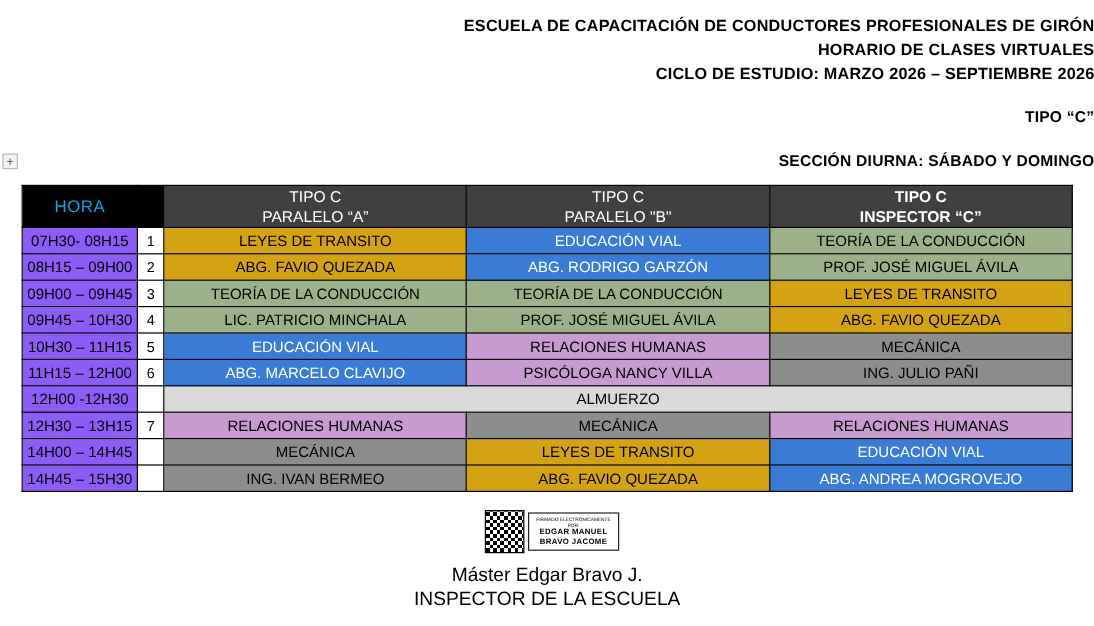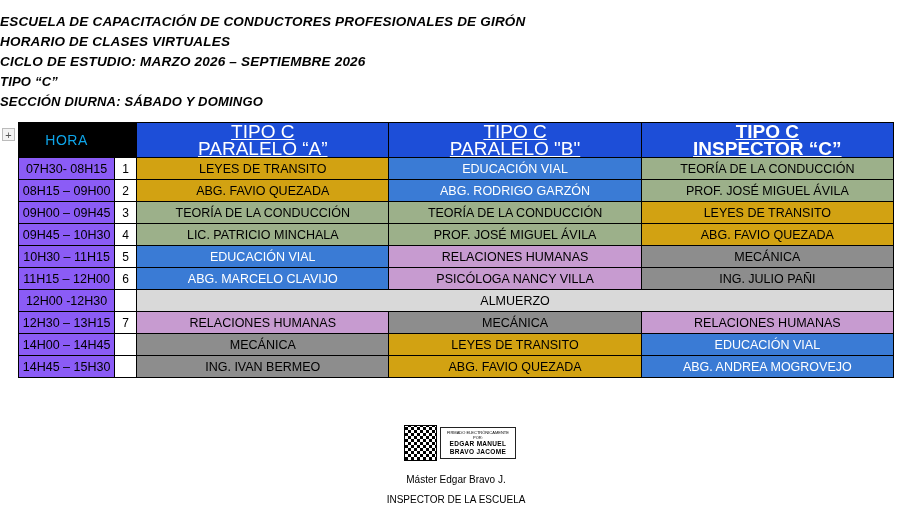--- a/index.html
+++ b/index.html
@@ -10,32 +10,32 @@
     width: 912px;
     height: 522px;
     background: #ffffff;
     font-family: "Liberation Sans", sans-serif;
     color: #000000;
     overflow: hidden;
     position: relative;
   }
 
   .header {
-    text-align: left;
+    text-align: right;
     padding-top: 12px;
-    font-style: italic;
   }
   .header .line {
     font-weight: bold;
     font-size: 13.5px;
     line-height: 20px;
     letter-spacing: 0.2px;
   }
   .header .line.small {
     font-size: 13px;
+    margin-top: 16px;
   }
 
   .sheet-marker {
     position: absolute;
     left: 2px;
     top: 128px;
     width: 13px;
     height: 13px;
     font-size: 11px;
     line-height: 13px;
@@ -71,26 +71,25 @@
     background: #000000;
     color: #0ea5e9;
     font-weight: bold;
     font-size: 14px;
     letter-spacing: 0.5px;
   }
   .th-blank {
     background: #000000;
   }
   .th-par {
-    background: #1d4ed8;
+    background: #404040;
     color: #ffffff;
-    font-size: 19px;
+    font-size: 13px;
     line-height: 17px;
     padding: 3px 0;
-    text-decoration: underline;
   }
   .th-par .l2 { display: block; }
   .th-par.bold .l1, .th-par.bold .l2 { font-weight: bold; }
 
   .hora-cell {
     font-weight: bold;
     font-size: 12.5px;
     background: #8b5cf6;
   }
   .num-cell {
@@ -143,21 +142,21 @@
     display: block;
     line-height: 5px;
   }
 
   .footer {
     position: absolute;
     top: 470px;
     left: 0;
     width: 912px;
     text-align: center;
-    font-size: 10px;
+    font-size: 16px;
     line-height: 20px;
   }
 </style>
 </head>
 <body>
 
 <div class="header">
   <div class="line">ESCUELA DE CAPACITACIÓN DE CONDUCTORES PROFESIONALES DE GIRÓN</div>
   <div class="line">HORARIO DE CLASES VIRTUALES</div>
   <div class="line">CICLO DE ESTUDIO: MARZO 2026 – SEPTIEMBRE 2026</div>

